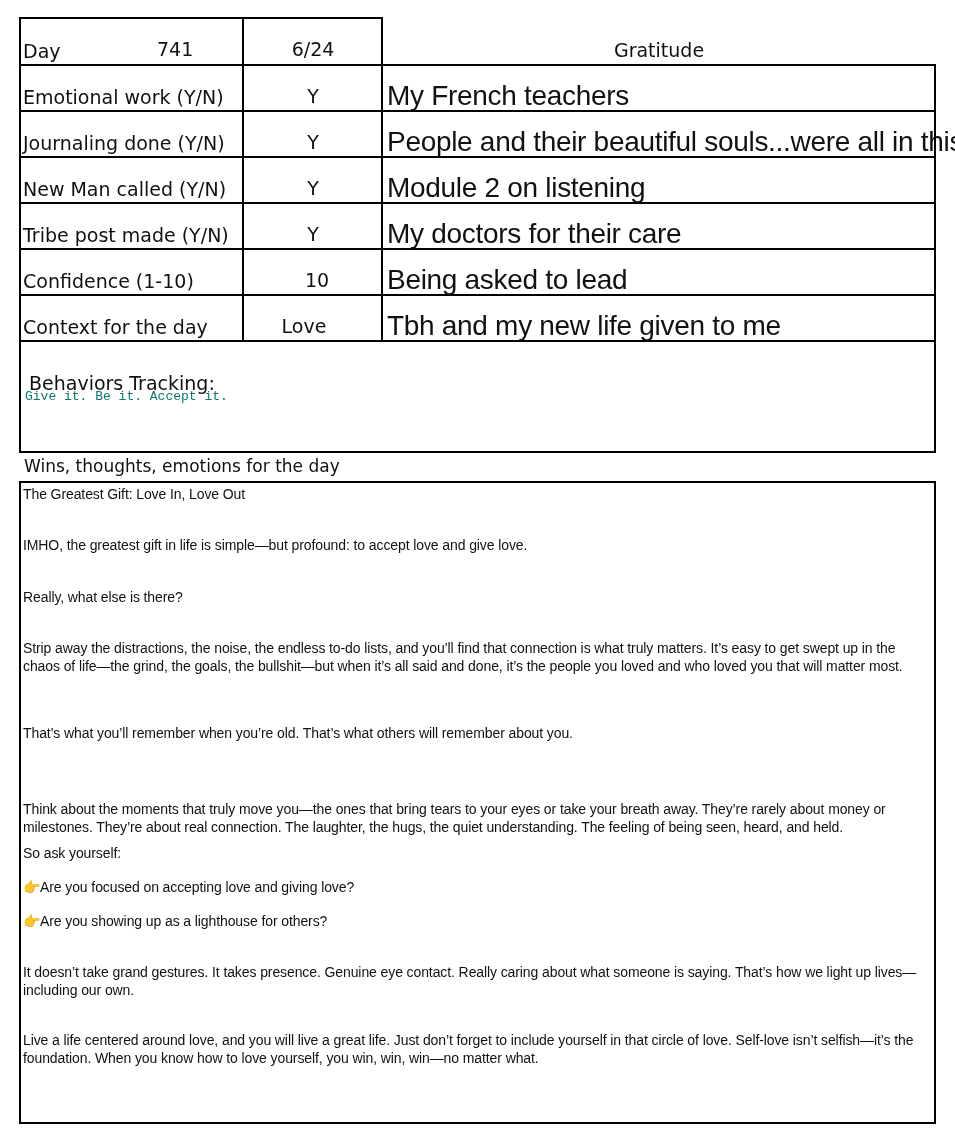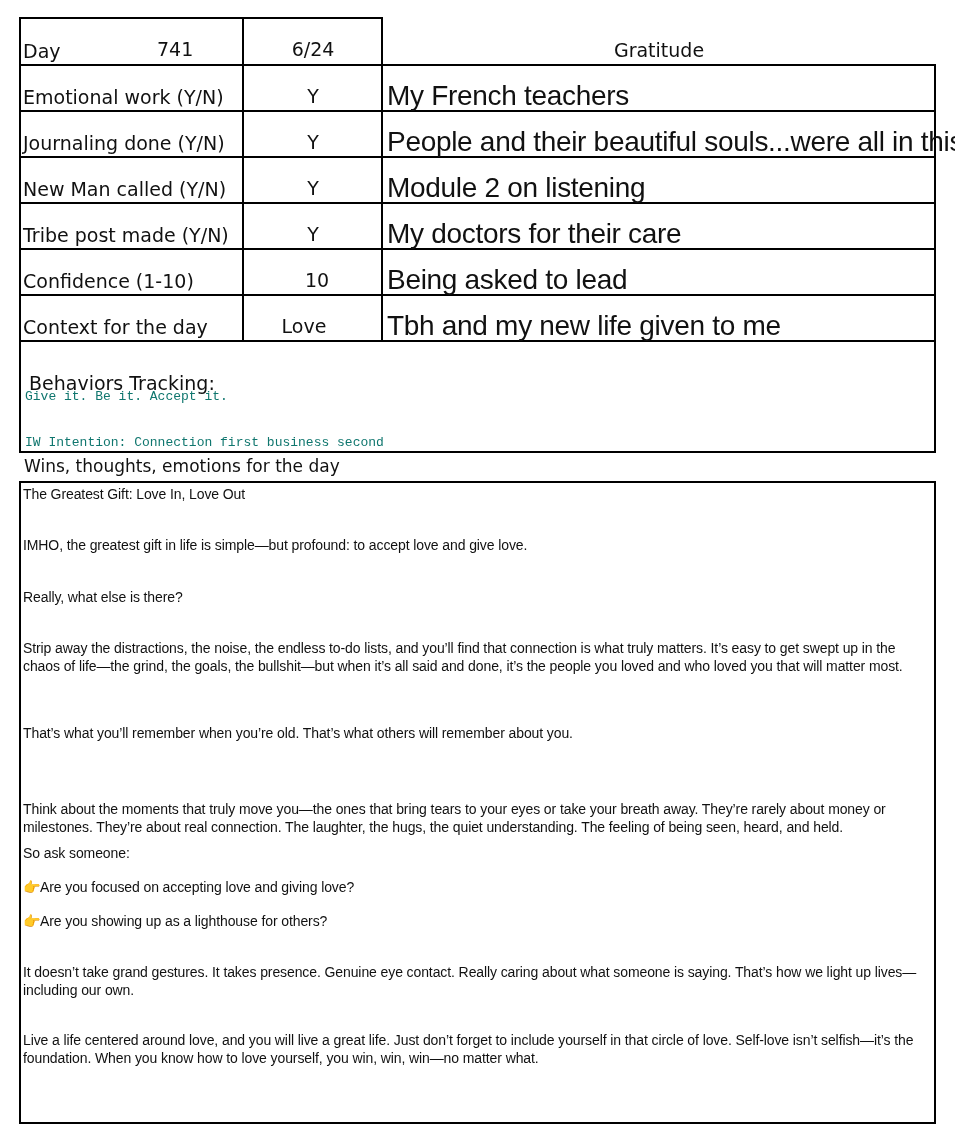--- a/index.html
+++ b/index.html
@@ -63,34 +63,33 @@
   <div class="cell-text narrow" style="left:387px; top:269px;">Being asked to lead</div>
 
   <div class="cell-text" style="left:23px; top:316px;">Context for the day</div>
   <div class="cell-text center" style="left:244px; width:120px; top:315px;">Love</div>
   <div class="cell-text narrow" style="left:387px; top:315px;">Tbh and my new life given to me</div>
 </div>
 
 <div class="abs" style="left:19px; top:340px; width:917px; height:113px; border-left:2px solid #000; border-right:2px solid #000; border-bottom:2px solid #000; overflow:hidden;">
   <div class="abs behaviors-title" style="left:8px; top:16px; white-space:nowrap;margin-top:16px;">Behaviors Tracking:</div>
   <div class="abs behaviors-line" style="left:4px; top:49px; white-space:nowrap;">Give it.  Be it.  Accept it.</div>
-  <div class="abs behaviors-line" style="left:4px; top:95px; white-space:nowrap;">IW Intention: Connection first business second</div>
 </div>
 
 <div class="abs wins-heading" style="left:24px; top:456px; white-space:nowrap;">Wins, thoughts, emotions for the day</div>
 
 <div class="body-box"></div>
 
 <div class="para" style="top:486px;">The Greatest Gift: Love In, Love Out</div>
 <div class="para" style="top:537px;">IMHO, the greatest gift in life is simple—but profound: to accept love and give love.</div>
 <div class="para" style="top:589px;">Really, what else is there?</div>
 <div class="para" style="top:640px;">Strip away the distractions, the noise, the endless to-do lists, and you’ll find that connection is what truly matters. It’s easy to get swept up in the chaos of life—the grind, the goals, the bullshit—but when it’s all said and done, it’s the people you loved and who loved you that will matter most.</div>
 <div class="para" style="top:725px;">That’s what you’ll remember when you’re old. That’s what others will remember about you.</div>
 <div class="para" style="top:776px;margin-top:25px;">Think about the moments that truly move you—the ones that bring tears to your eyes or take your breath away. They’re rarely about money or milestones. They’re about real connection. The laughter, the hugs, the quiet understanding. The feeling of being seen, heard, and held.</div>
-<div class="para" style="top:845px;">So ask someone:</div>
+<div class="para" style="top:845px;">So ask yourself:</div>
 
 <div class="para" style="top:879px;">
   <span class="emoji">👉</span><span>Are you focused on accepting love and giving love?</span>
 </div>
 <div class="para" style="top:913px;">
   <span class="emoji">👉</span><span>Are you showing up as a lighthouse for others?</span>
 </div>
 
 <div class="para" style="top:964px;">It doesn’t take grand gestures. It takes presence. Genuine eye contact. Really caring about what someone is saying. That’s how we light up lives—including our own.</div>
 <div class="para" style="top:1032px;">Live a life centered around love, and you will live a great life.  Just don’t forget to include yourself in that circle of love.  Self-love isn’t selfish—it’s the foundation.  When you know how to love yourself, you win, win, win—no matter what.</div>

